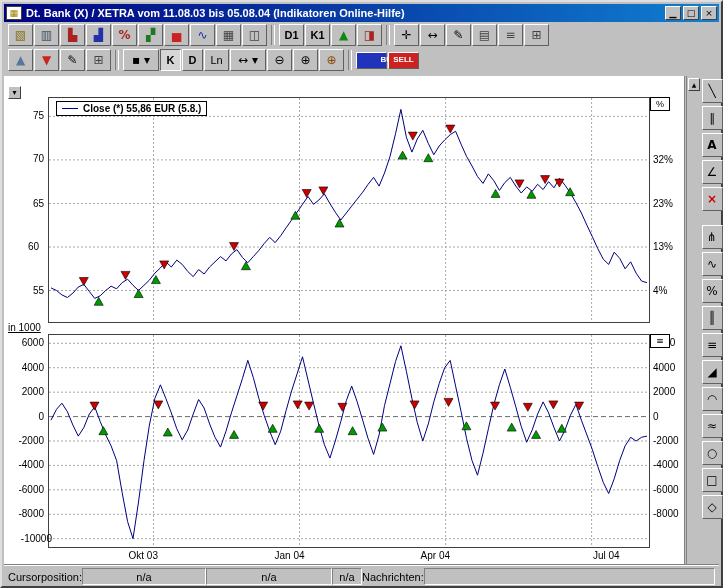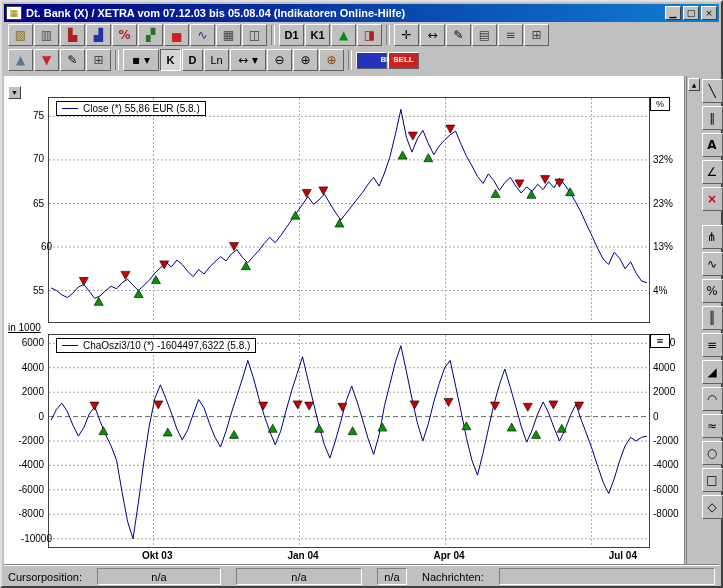--- a/index.html
+++ b/index.html
@@ -23,56 +23,56 @@
   .tb-text{font-size:11px;line-height:1;}
   .tb-sep{width:2px;height:20px;border-left:1px solid #808080;border-right:1px solid #ffffff;margin:0 4px 0 3px;}
   
   #chart-surface{position:absolute;left:2px;top:74px;width:681px;height:488px;background:#ffffff;border-right:1px solid #808080;box-sizing:border-box;}
   .chart-title{position:absolute;left:0;right:0;top:2px;text-align:center;font-weight:bold;font-size:12px;}
   .mini-btn{position:absolute;left:4px;top:10px;width:13px;height:13px;background:#c0c0c0;border:1px solid;border-color:#ffffff #404040 #404040 #ffffff;display:flex;align-items:center;justify-content:center;font-size:8px;padding:0;font-family:"DejaVu Sans",sans-serif;}
   .pane{position:absolute;background:#fff;border:1px solid #404040;box-sizing:content-box;cursor:crosshair;}
   #price-pane{left:44px;top:21px;width:600px;height:224px;}
   #indicator-pane{left:44px;top:258px;width:600px;height:212px;}
   .legend{position:absolute;background:#fff;border:1px solid #000;font-size:10px;padding:1px 5px;display:flex;align-items:center;gap:5px;white-space:nowrap;z-index:3;}
-  #legend-price{left:52px;top:25px;}
+  #legend-price{left:52px;top:25px;font-weight:bold;}
   #legend-indicator{left:52px;top:262px;}
   .swatch{display:inline-block;width:16px;height:0;border-top:1px solid #000080;}
   .corner-box{position:absolute;background:#fff;border:1px solid #000;font-size:9px;line-height:1;display:flex;align-items:center;justify-content:center;z-index:3;padding:0 2px;height:12px;}
   #percent-box{left:646px;top:21px;min-width:14px;}
   #pane-options-box{left:646px;top:258px;min-width:14px;font-family:"DejaVu Sans",sans-serif;}
   .unit-label{position:absolute;left:4px;top:246px;font-size:10px;text-decoration:underline;}
   .ytick{position:absolute;font-size:10px;text-align:right;line-height:1.1;}
   .ytick-r{position:absolute;font-size:10px;line-height:1.1;}
-  .xtick{position:absolute;top:474px;width:44px;font-size:10px;text-align:right;font-weight:bold;}
+  .xtick{position:absolute;top:474px;width:44px;font-size:10px;text-align:left;}
   svg line.grid{stroke:#a8a8a8;stroke-width:1;stroke-dasharray:2 2;}
   svg line.grid-zero{stroke:#6a6a6a;stroke-width:1;stroke-dasharray:5 3;}
   svg polyline.series{fill:none;stroke-width:1;}
   
   .vstrip{position:absolute;left:684px;top:74px;width:14px;height:488px;background:#c0c0c0;border-left:1px solid #808080;box-sizing:border-box;}
   .scroll-btn{position:absolute;left:1px;top:2px;width:12px;height:13px;background:#c0c0c0;border:1px solid;border-color:#ffffff #404040 #404040 #ffffff;display:flex;align-items:center;justify-content:center;font-size:6px;padding:0;font-family:"DejaVu Sans",sans-serif;}
   .palette{position:absolute;left:699px;top:74px;width:22px;height:488px;display:flex;flex-direction:column;align-items:center;gap:3px;padding-top:3px;box-sizing:border-box;}
   .pal-btn{width:21px;height:24px;flex:0 0 auto;background:#c0c0c0;border:1px solid;border-color:#ffffff #606060 #606060 #ffffff;display:flex;align-items:center;justify-content:center;font-size:12px;padding:0;font-family:"DejaVu Sans",sans-serif;}
   .pal-gap{height:8px;flex:0 0 auto;}
   
-  .statusbar{position:absolute;left:2px;top:562px;right:2px;height:24px;border-top:1px solid #808080;box-shadow:inset 0 1px 0 #ffffff;display:flex;align-items:center;gap:15px;padding:0 4px;box-sizing:border-box;}
+  .statusbar{position:absolute;left:2px;top:562px;right:2px;height:24px;border-top:1px solid #808080;box-shadow:inset 0 1px 0 #ffffff;display:flex;align-items:center;gap:0;padding:0 4px;box-sizing:border-box;}
   .status-label{font-size:11px;white-space:nowrap;}
   .status-field{height:17px;border:1px solid;border-color:#808080 #ffffff #ffffff #808080;display:flex;align-items:center;justify-content:center;font-size:11px;background:#c0c0c0;box-sizing:border-box;}
   .f1{width:124px;}.f2{width:126px;}.f3{width:30px;}.fnews{flex:1;}
 </style>
 </head>
 <body>
 
 <div id="screen">
   <div class="window">
 
     <div class="titlebar">
       <div class="app-icon">
           <span>▦</span>
         </div>
-      <div class="title-text">Dt. Bank (X) / XETRA vom 07.12.03 bis 05.08.04 (Indikatoren Online-Hilfe)</div>
+      <div class="title-text">Dt. Bank (X) / XETRA vom 11.08.03 bis 05.08.04 (Indikatoren Online-Hilfe)</div>
       <button class="win-btn">
           <span>▁</span>
         </button>
       <button class="win-btn">
           <span>□</span>
         </button>
       <button class="win-btn">
           <span>×</span>
         </button>
     </div>
@@ -264,37 +264,33 @@
             <polygon points="487.1,95.4 482.6,103.4 491.6,103.4" fill="#009900" stroke="#000000" stroke-width="0.6"></polygon>
             <polygon points="504.4,73.9 499.9,65.9 508.9,65.9" fill="#cc0000" stroke="#000000" stroke-width="0.6"></polygon>
             <polygon points="512.8,89.3 508.29999999999995,97.3 517.3,97.3" fill="#009900" stroke="#000000" stroke-width="0.6"></polygon>
             <polygon points="530.1,75.1 525.6,67.1 534.6,67.1" fill="#cc0000" stroke="#000000" stroke-width="0.6"></polygon>
           </svg></div>
 
       <div class="legend" id="legend-price">
         <span class="swatch" style="border-top-color: rgb(0, 0, 128);"></span>
         <span>Close (*) 55,86 EUR (5.8.)</span>
       </div>
-      <div class="legend" id="legend-indicator">
-        <span class="swatch" style="border-top-color: rgb(0, 0, 128);"></span>
-        <span>ChaOszi3/10 (*) -1604497,6322 (5.8.)</span>
-      </div>
 
       <div class="corner-box" id="percent-box">
           <span>%</span>
         </div>
       <div class="corner-box" id="pane-options-box">
           <span>≡</span>
         </div>
 
       <div class="unit-label">in 1000</div>
     <div class="ytick" style="left: 0px; width: 40px; top: 34.4px;">75</div>
         <div class="ytick" style="left: 0px; width: 40px; top: 77px;">70</div>
         <div class="ytick" style="left: 0px; width: 40px; top: 121.5px;">65</div>
-        <div class="ytick" style="left: 0px; width: 48px; top: 165px; text-align: right;">60</div>
+        <div class="ytick" style="left: 16px; width: 19px; top: 165px; text-align: right;">60</div>
         <div class="ytick" style="left: 0px; width: 40px; top: 208.5px;">55</div>
         <div class="ytick-r" style="left: 649px; top: 77.9px;">32%</div>
         <div class="ytick-r" style="left: 649px; top: 121.5px;">23%</div>
         <div class="ytick-r" style="left: 649px; top: 165px;">13%</div>
         <div class="ytick-r" style="left: 649px; top: 208.5px;">4%</div>
         <div class="ytick" style="left: 0px; width: 40px; top: 261.3px;">6000</div>
         <div class="ytick" style="left: 0px; width: 40px; top: 285.7px;">4000</div>
         <div class="ytick" style="left: 0px; width: 40px; top: 310.2px;">2000</div>
         <div class="ytick" style="left: 0px; width: 40px; top: 334.6px;">0</div>
         <div class="ytick" style="left: 0px; width: 40px; top: 359px;">-2000</div>

